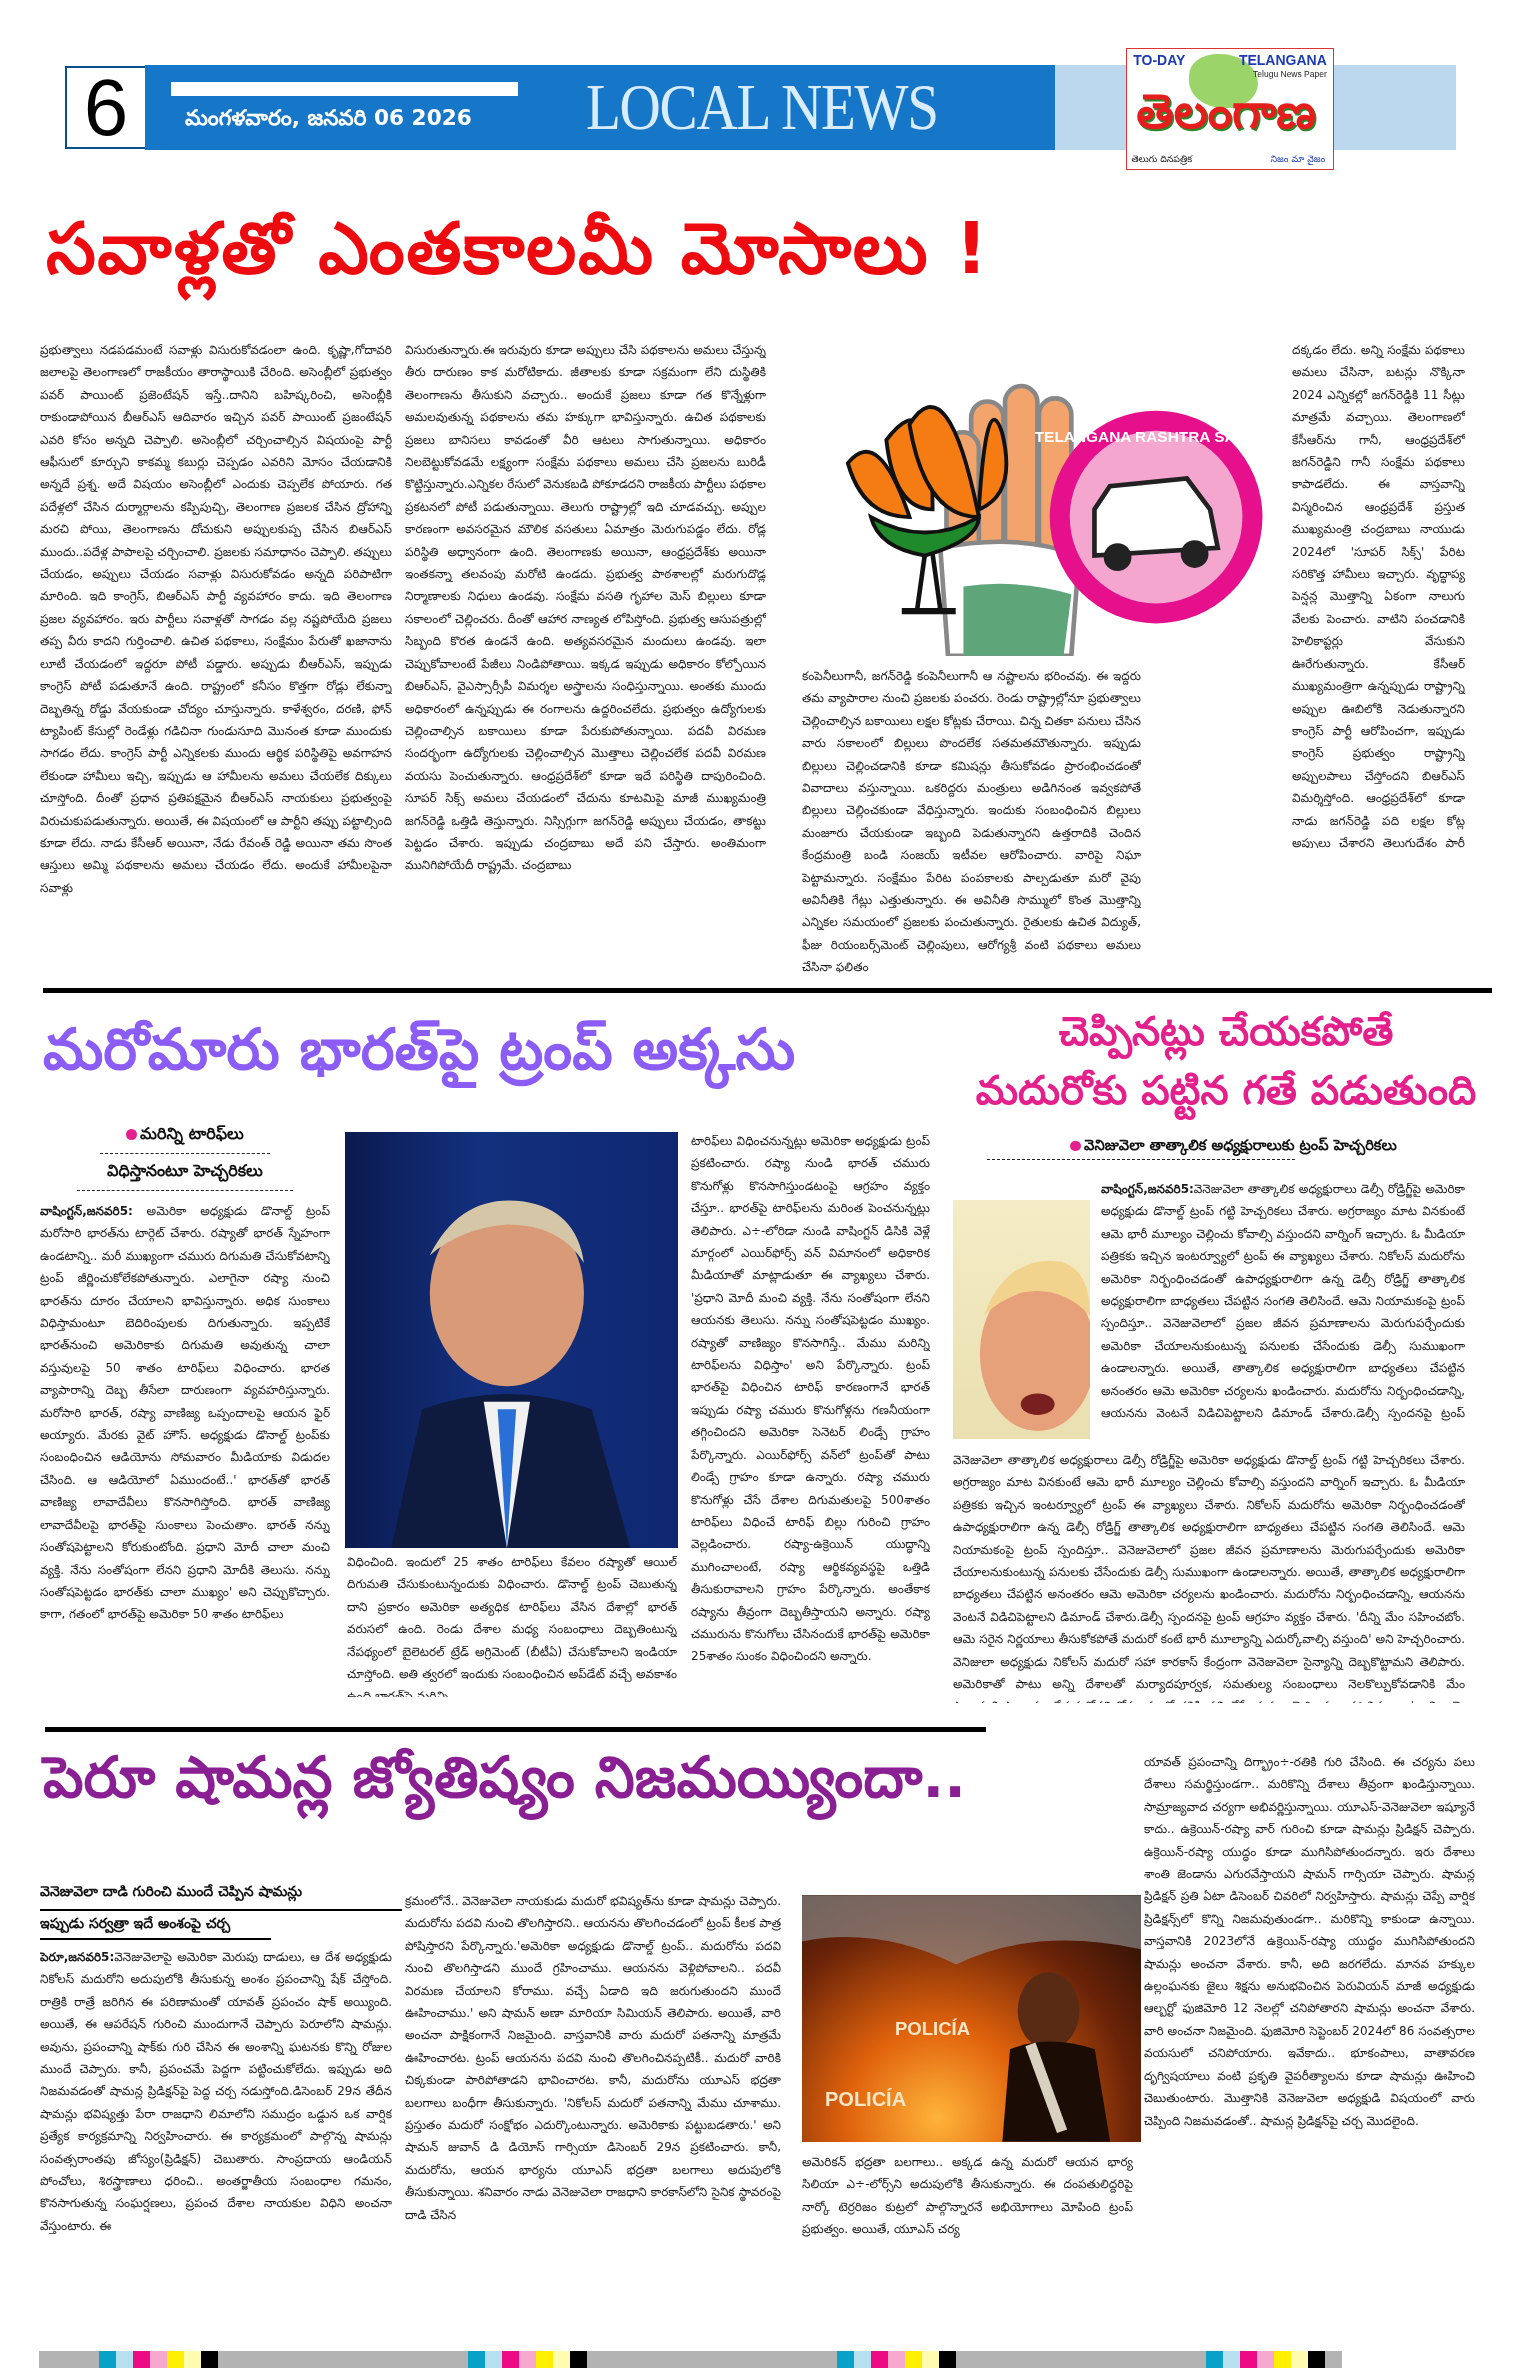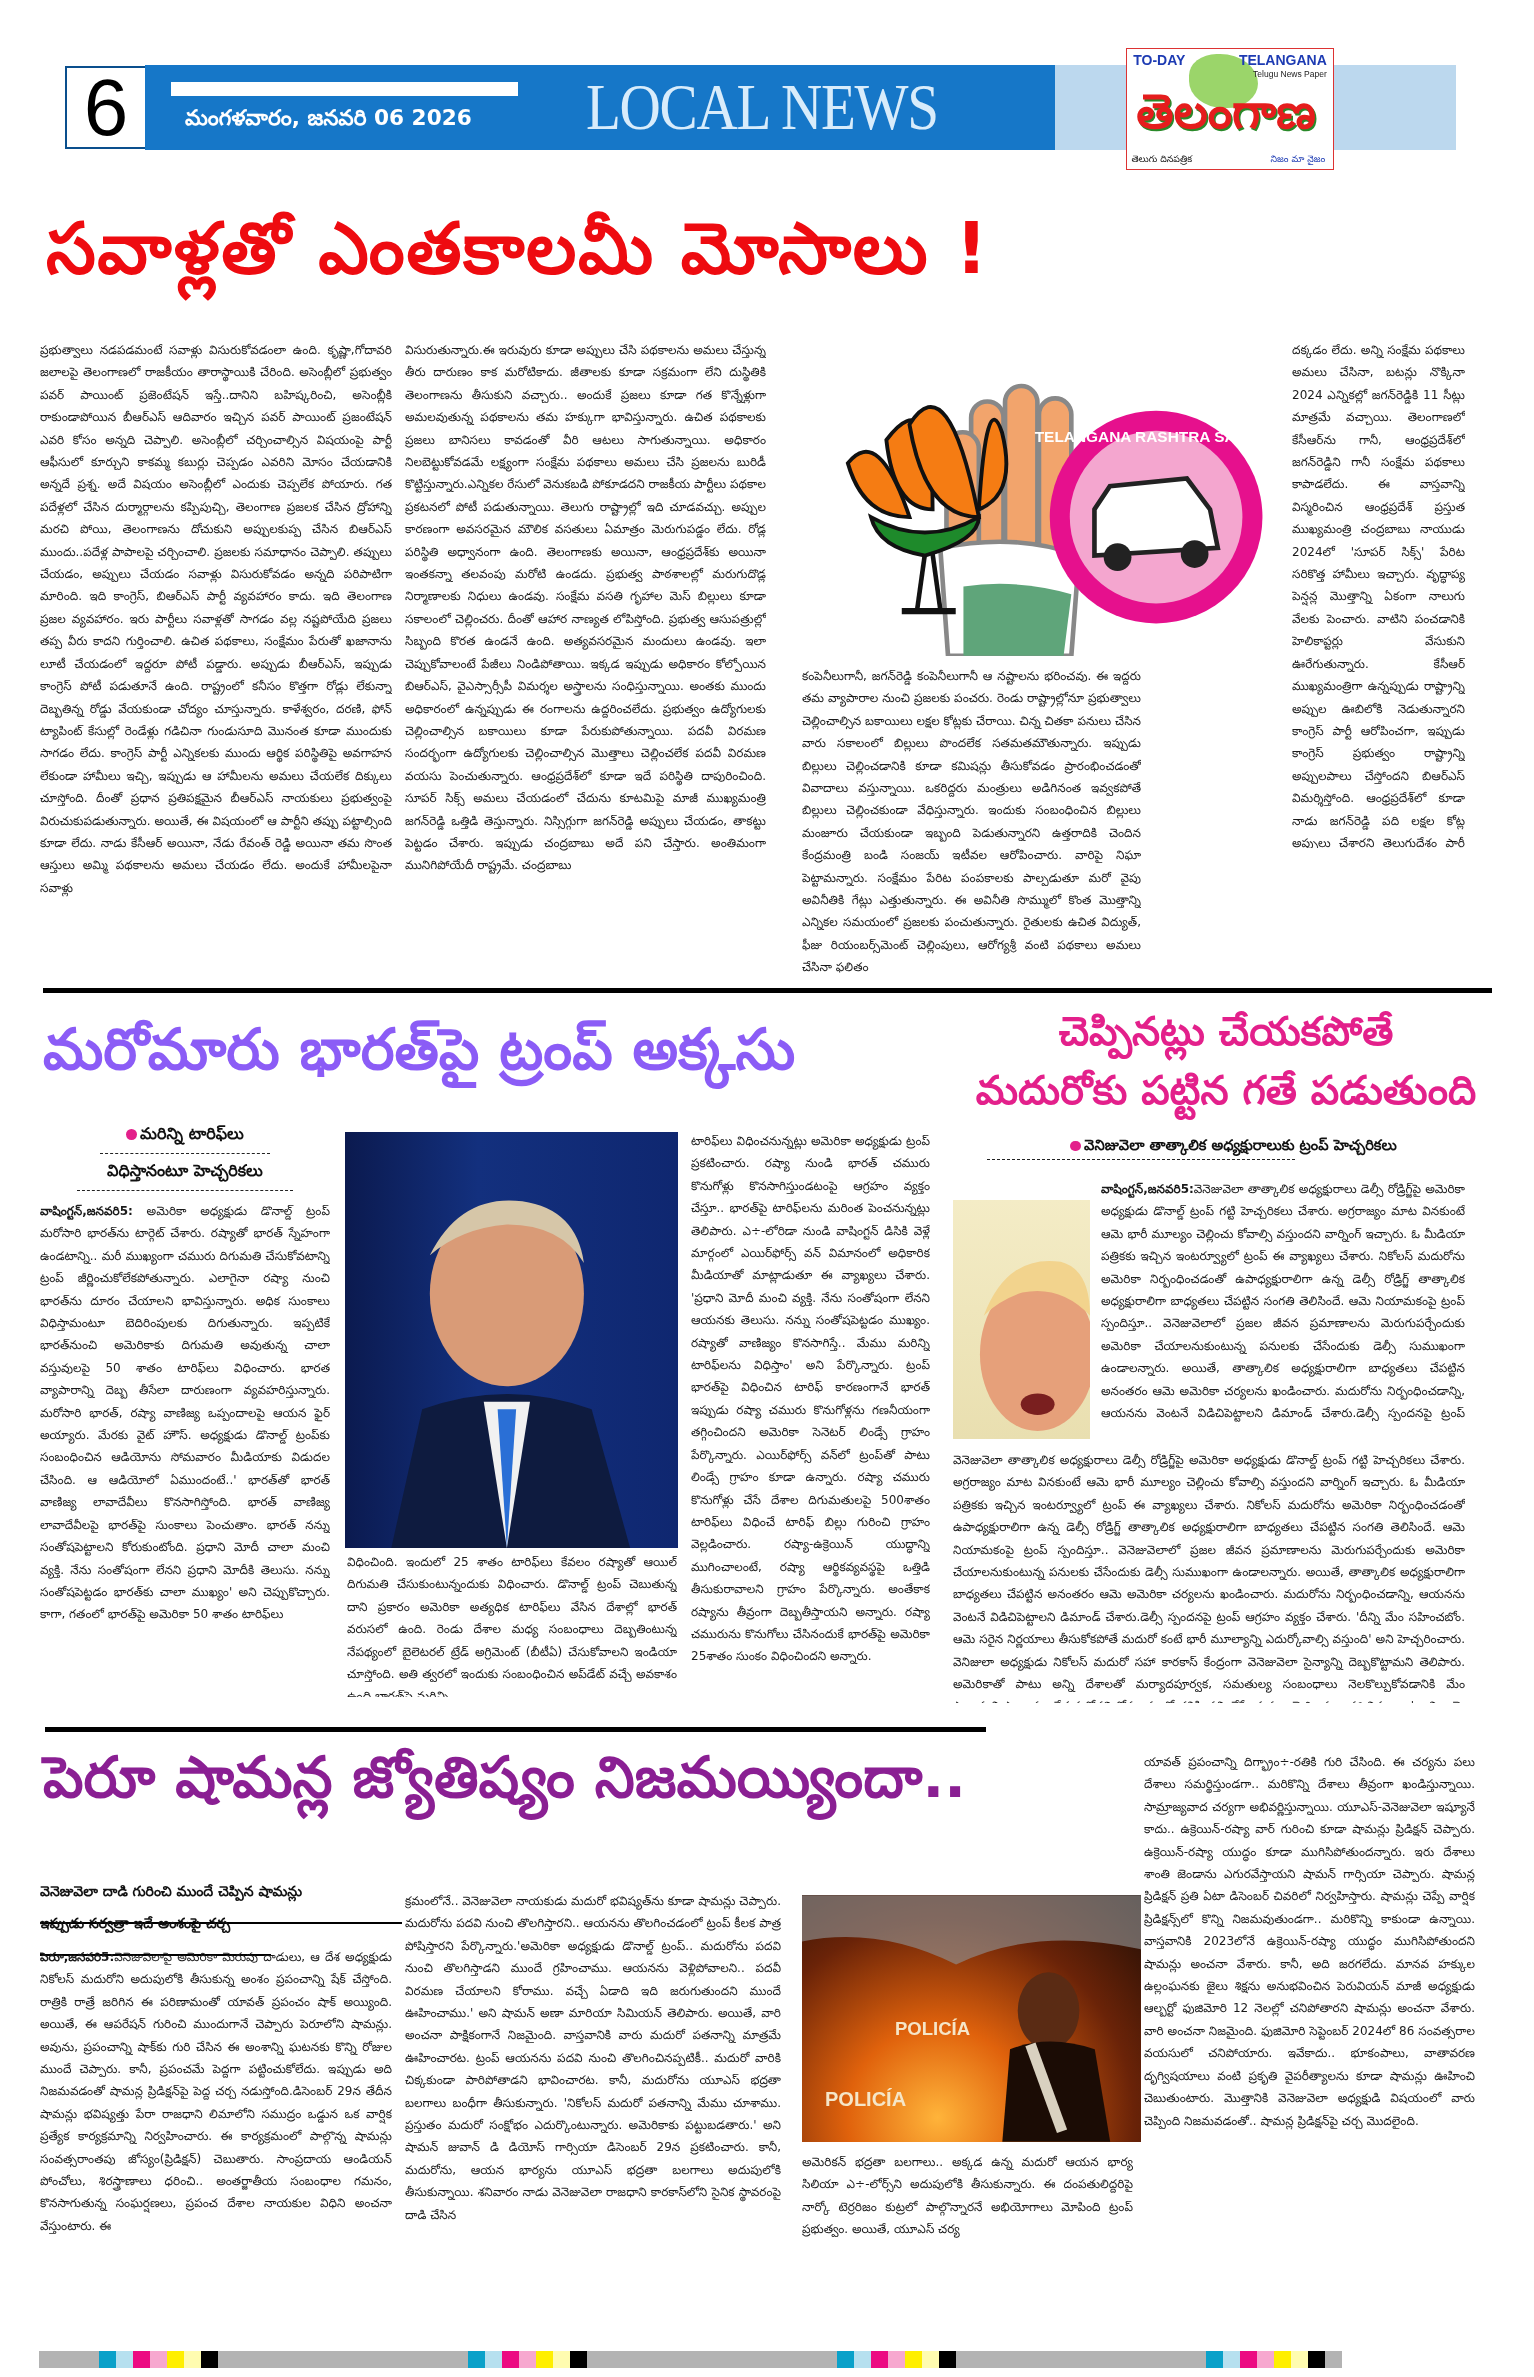--- a/index.html
+++ b/index.html
@@ -175,22 +175,22 @@
   </svg>
 </div>
 
 <div class="abs col" style="left:1101px;top:1178px;width:364px;height:247px;overflow:hidden;"><b>వాషింగ్టన్,జనవరి5:</b><span>వెనెజువెలా తాత్కాలిక అధ్యక్షురాలు డెల్సీ రోడ్రిగ్జ్‌పై అమెరికా అధ్యక్షుడు డొనాల్డ్ ట్రంప్ గట్టి హెచ్చరికలు చేశారు. అగ్రరాజ్యం మాట వినకుంటే ఆమె భారీ మూల్యం చెల్లించు కోవాల్సి వస్తుందని వార్నింగ్ ఇచ్చారు. ఓ మీడియా పత్రికకు ఇచ్చిన ఇంటర్వ్యూలో ట్రంప్ ఈ వ్యాఖ్యలు చేశారు. నికోలస్ మదురోను అమెరికా నిర్బంధించడంతో ఉపాధ్యక్షురాలిగా ఉన్న డెల్సీ రోడ్రిగ్జ్ తాత్కాలిక అధ్యక్షురాలిగా బాధ్యతలు చేపట్టిన సంగతి తెలిసిందే. ఆమె నియామకంపై ట్రంప్ స్పందిస్తూ.. వెనెజువెలాలో ప్రజల జీవన ప్రమాణాలను మెరుగుపర్చేందుకు అమెరికా చేయాలనుకుంటున్న పనులకు చేసేందుకు డెల్సీ సుముఖంగా ఉండాలన్నారు. అయితే, తాత్కాలిక అధ్యక్షురాలిగా బాధ్యతలు చేపట్టిన అనంతరం ఆమె అమెరికా చర్యలను ఖండించారు. మదురోను నిర్బంధించడాన్ని, ఆయనను వెంటనే విడిచిపెట్టాలని డిమాండ్ చేశారు.డెల్సీ స్పందనపై ట్రంప్ ఆగ్రహం వ్యక్తం చేశారు. 'దీన్ని మేం సహించబోం. ఆమె సరైన నిర్ణయాలు తీసుకోకపోతే మదురో కంటే భారీ మూల్యాన్ని ఎదుర్కోవాల్సి వస్తుంది' అని హెచ్చరించారు. వెనిజులా అధ్యక్షుడు నికోలస్ మదురో సహా కారకాస్ కేంద్రంగా వెనెజువెలా సైన్యాన్ని దెబ్బకొట్టామని తెలిపారు. అమెరికాతో పాటు అన్ని దేశాలతో మర్యాదపూర్వక, సమతుల్య సంబంధాలు నెలకొల్పుకోవడానికి మేం ప్రాధాన్యమిస్తాం. మా దేశ పురోగతి కోసం మాతో కలిసి పని చేసేందుకు అమెరికాను ఆహ్వానిస్తున్నాం' అని ఆమె తన సోషల్ మీడియాలో సుదీర్ఘ పోస్ట్ చేశారు.</span></div>
 <div class="abs col" style="left:953px;top:1449px;width:512px;height:254px;overflow:hidden;">వెనెజువెలా తాత్కాలిక అధ్యక్షురాలు డెల్సీ రోడ్రిగ్జ్‌పై అమెరికా అధ్యక్షుడు డొనాల్డ్ ట్రంప్ గట్టి హెచ్చరికలు చేశారు. అగ్రరాజ్యం మాట వినకుంటే ఆమె భారీ మూల్యం చెల్లించు కోవాల్సి వస్తుందని వార్నింగ్ ఇచ్చారు. ఓ మీడియా పత్రికకు ఇచ్చిన ఇంటర్వ్యూలో ట్రంప్ ఈ వ్యాఖ్యలు చేశారు. నికోలస్ మదురోను అమెరికా నిర్బంధించడంతో ఉపాధ్యక్షురాలిగా ఉన్న డెల్సీ రోడ్రిగ్జ్ తాత్కాలిక అధ్యక్షురాలిగా బాధ్యతలు చేపట్టిన సంగతి తెలిసిందే. ఆమె నియామకంపై ట్రంప్ స్పందిస్తూ.. వెనెజువెలాలో ప్రజల జీవన ప్రమాణాలను మెరుగుపర్చేందుకు అమెరికా చేయాలనుకుంటున్న పనులకు చేసేందుకు డెల్సీ సుముఖంగా ఉండాలన్నారు. అయితే, తాత్కాలిక అధ్యక్షురాలిగా బాధ్యతలు చేపట్టిన అనంతరం ఆమె అమెరికా చర్యలను ఖండించారు. మదురోను నిర్బంధించడాన్ని, ఆయనను వెంటనే విడిచిపెట్టాలని డిమాండ్ చేశారు.డెల్సీ స్పందనపై ట్రంప్ ఆగ్రహం వ్యక్తం చేశారు. 'దీన్ని మేం సహించబోం. ఆమె సరైన నిర్ణయాలు తీసుకోకపోతే మదురో కంటే భారీ మూల్యాన్ని ఎదుర్కోవాల్సి వస్తుంది' అని హెచ్చరించారు. వెనిజులా అధ్యక్షుడు నికోలస్ మదురో సహా కారకాస్ కేంద్రంగా వెనెజువెలా సైన్యాన్ని దెబ్బకొట్టామని తెలిపారు. అమెరికాతో పాటు అన్ని దేశాలతో మర్యాదపూర్వక, సమతుల్య సంబంధాలు నెలకొల్పుకోవడానికి మేం ప్రాధాన్యమిస్తాం. మా దేశ పురోగతి కోసం మాతో కలిసి పని చేసేందుకు అమెరికాను ఆహ్వానిస్తున్నాం' అని ఆమె తన సోషల్ మీడియాలో సుదీర్ఘ పోస్ట్ చేశారు.</div>
 
 <div class="abs rule" style="left:45px;top:1727px;width:941px;"></div>
 
 <div class="abs h-purple" style="color: rgb(138, 31, 147);">పెరూ షామన్ల జ్యోతిష్యం నిజమయ్యిందా..</div>
 
-<div class="abs" style="left:40px;top:1883px;width:362px;font-size:14px;font-weight:bold;border-bottom:2.3px solid #000;padding-bottom:19px;">వెనెజువెలా దాడి గురించి ముందే చెప్పిన షామన్లు</div>
-<div class="abs" style="left:40px;top:1915px;width:231px;font-size:14px;font-weight:bold;border-bottom:2.3px solid #000;padding-bottom:19px;">ఇప్పుడు సర్వత్రా ఇదే అంశంపై చర్చ</div>
+<div class="abs" style="left:40px;top:1883px;width:362px;font-size:14px;font-weight:bold;border-bottom:2.3px solid #000;padding-bottom:6px;">వెనెజువెలా దాడి గురించి ముందే చెప్పిన షామన్లు</div>
+<div class="abs" style="left:40px;top:1915px;width:231px;font-size:14px;font-weight:bold;border-bottom:2.3px solid #000;padding-bottom:3px;">ఇప్పుడు సర్వత్రా ఇదే అంశంపై చర్చ</div>
 
 <div class="abs col" style="left:40px;top:1946px;width:352px;height:339px;overflow:hidden;"><b>పెరూ,జనవరి5:</b><span>వెనెజువెలాపై అమెరికా మెరుపు దాడులు, ఆ దేశ అధ్యక్షుడు నికోలస్ మదురోని అదుపులోకి తీసుకున్న అంశం ప్రపంచాన్ని షేక్ చేస్తోంది. రాత్రికి రాత్రే జరిగిన ఈ పరిణామంతో యావత్ ప్రపంచం షాక్ అయ్యింది. అయితే, ఈ ఆపరేషన్ గురించి ముందుగానే చెప్పారు పెరూలోని షామన్లు. అవును, ప్రపంచాన్ని షాక్‌కు గురి చేసిన ఈ అంశాన్ని ఘటనకు కొన్ని రోజుల ముందే చెప్పారు. కానీ, ప్రపంచమే పెద్దగా పట్టించుకోలేదు. ఇప్పుడు అది నిజమవడంతో షామన్ల ప్రిడిక్షన్‌పై పెద్ద చర్చ నడుస్తోంది.డిసెంబర్ 29న తేదీన షామన్లు భవిష్యత్తు పేరా రాజధాని లిమాలోని సముద్రం ఒడ్డున ఒక వార్షిక ప్రత్యేక కార్యక్రమాన్ని నిర్వహించారు. ఈ కార్యక్రమంలో పాల్గొన్న షామన్లు సంవత్సరాంతపు జోస్యం(ప్రిడిక్షన్) చెబుతారు. సాంప్రదాయ ఆండియన్ పోంచోలు, శిరస్త్రాణాలు ధరించి.. అంతర్జాతీయ సంబంధాల గమనం, కొనసాగుతున్న సంఘర్షణలు, ప్రపంచ దేశాల నాయకుల విధిని అంచనా వేస్తుంటారు. ఈ</span></div>
 <div class="abs col" style="left:405px;top:1890px;width:376px;height:395px;overflow:hidden;">క్రమంలోనే.. వెనెజువెలా నాయకుడు మదురో భవిష్యత్‌ను కూడా షామన్లు చెప్పారు. మదురోను పదవి నుంచి తొలగిస్తారని.. ఆయనను తొలగించడంలో ట్రంప్ కీలక పాత్ర పోషిస్తారని పేర్కొన్నారు.'అమెరికా అధ్యక్షుడు డొనాల్డ్ ట్రంప్.. మదురోను పదవి నుంచి తొలగిస్తాడని ముందే గ్రహించాము. ఆయనను వెళ్లిపోవాలని.. పదవీ విరమణ చేయాలని కోరాము. వచ్చే ఏడాది ఇది జరుగుతుందని ముందే ఊహించాము.' అని షామన్ అణా మారియా సిమియన్ తెలిపారు. అయితే, వారి అంచనా పాక్షికంగానే నిజమైంది. వాస్తవానికి వారు మదురో పతనాన్ని మాత్రమే ఊహించారట. ట్రంప్ ఆయనను పదవి నుంచి తొలగించినప్పటికీ.. మదురో వారికి చిక్కకుండా పారిపోతాడని భావించారట. కానీ, మదురోను యూఎస్ భద్రతా బలగాలు బంధీగా తీసుకున్నారు. 'నికోలస్ మదురో పతనాన్ని మేము చూశాము. ప్రస్తుతం మదురో సంక్షోభం ఎదుర్కొంటున్నారు. అమెరికాకు పట్టుబడతారు.' అని షామన్ జువాన్ డి డియోస్ గార్సియా డిసెంబర్ 29న ప్రకటించారు. కానీ, మదురోను, ఆయన భార్యను యూఎస్ భద్రతా బలగాలు అదుపులోకి తీసుకున్నాయి. శనివారం నాడు వెనెజువెలా రాజధాని కారకాస్‌లోని సైనిక స్థావరంపై దాడి చేసిన</div>
 
 <div class="abs img-protest">
   <span class="photo-label" style="left:23px;top:193px;font-size:20px;">POLICÍA</span>
   <span class="photo-label" style="left:93px;top:123px;font-size:18.5px;">POLICÍA</span>
   <svg width="339" height="247" viewBox="0 0 440 320" style="position:absolute;left:0;top:0;">
     <path d="M0 0 L440 0 L440 70 Q300 40 200 90 Q100 40 0 60 Z" fill="#8f8f8f" opacity="0.65"></path>
     <ellipse cx="320" cy="150" rx="40" ry="50" fill="#5a2b14"></ellipse>

